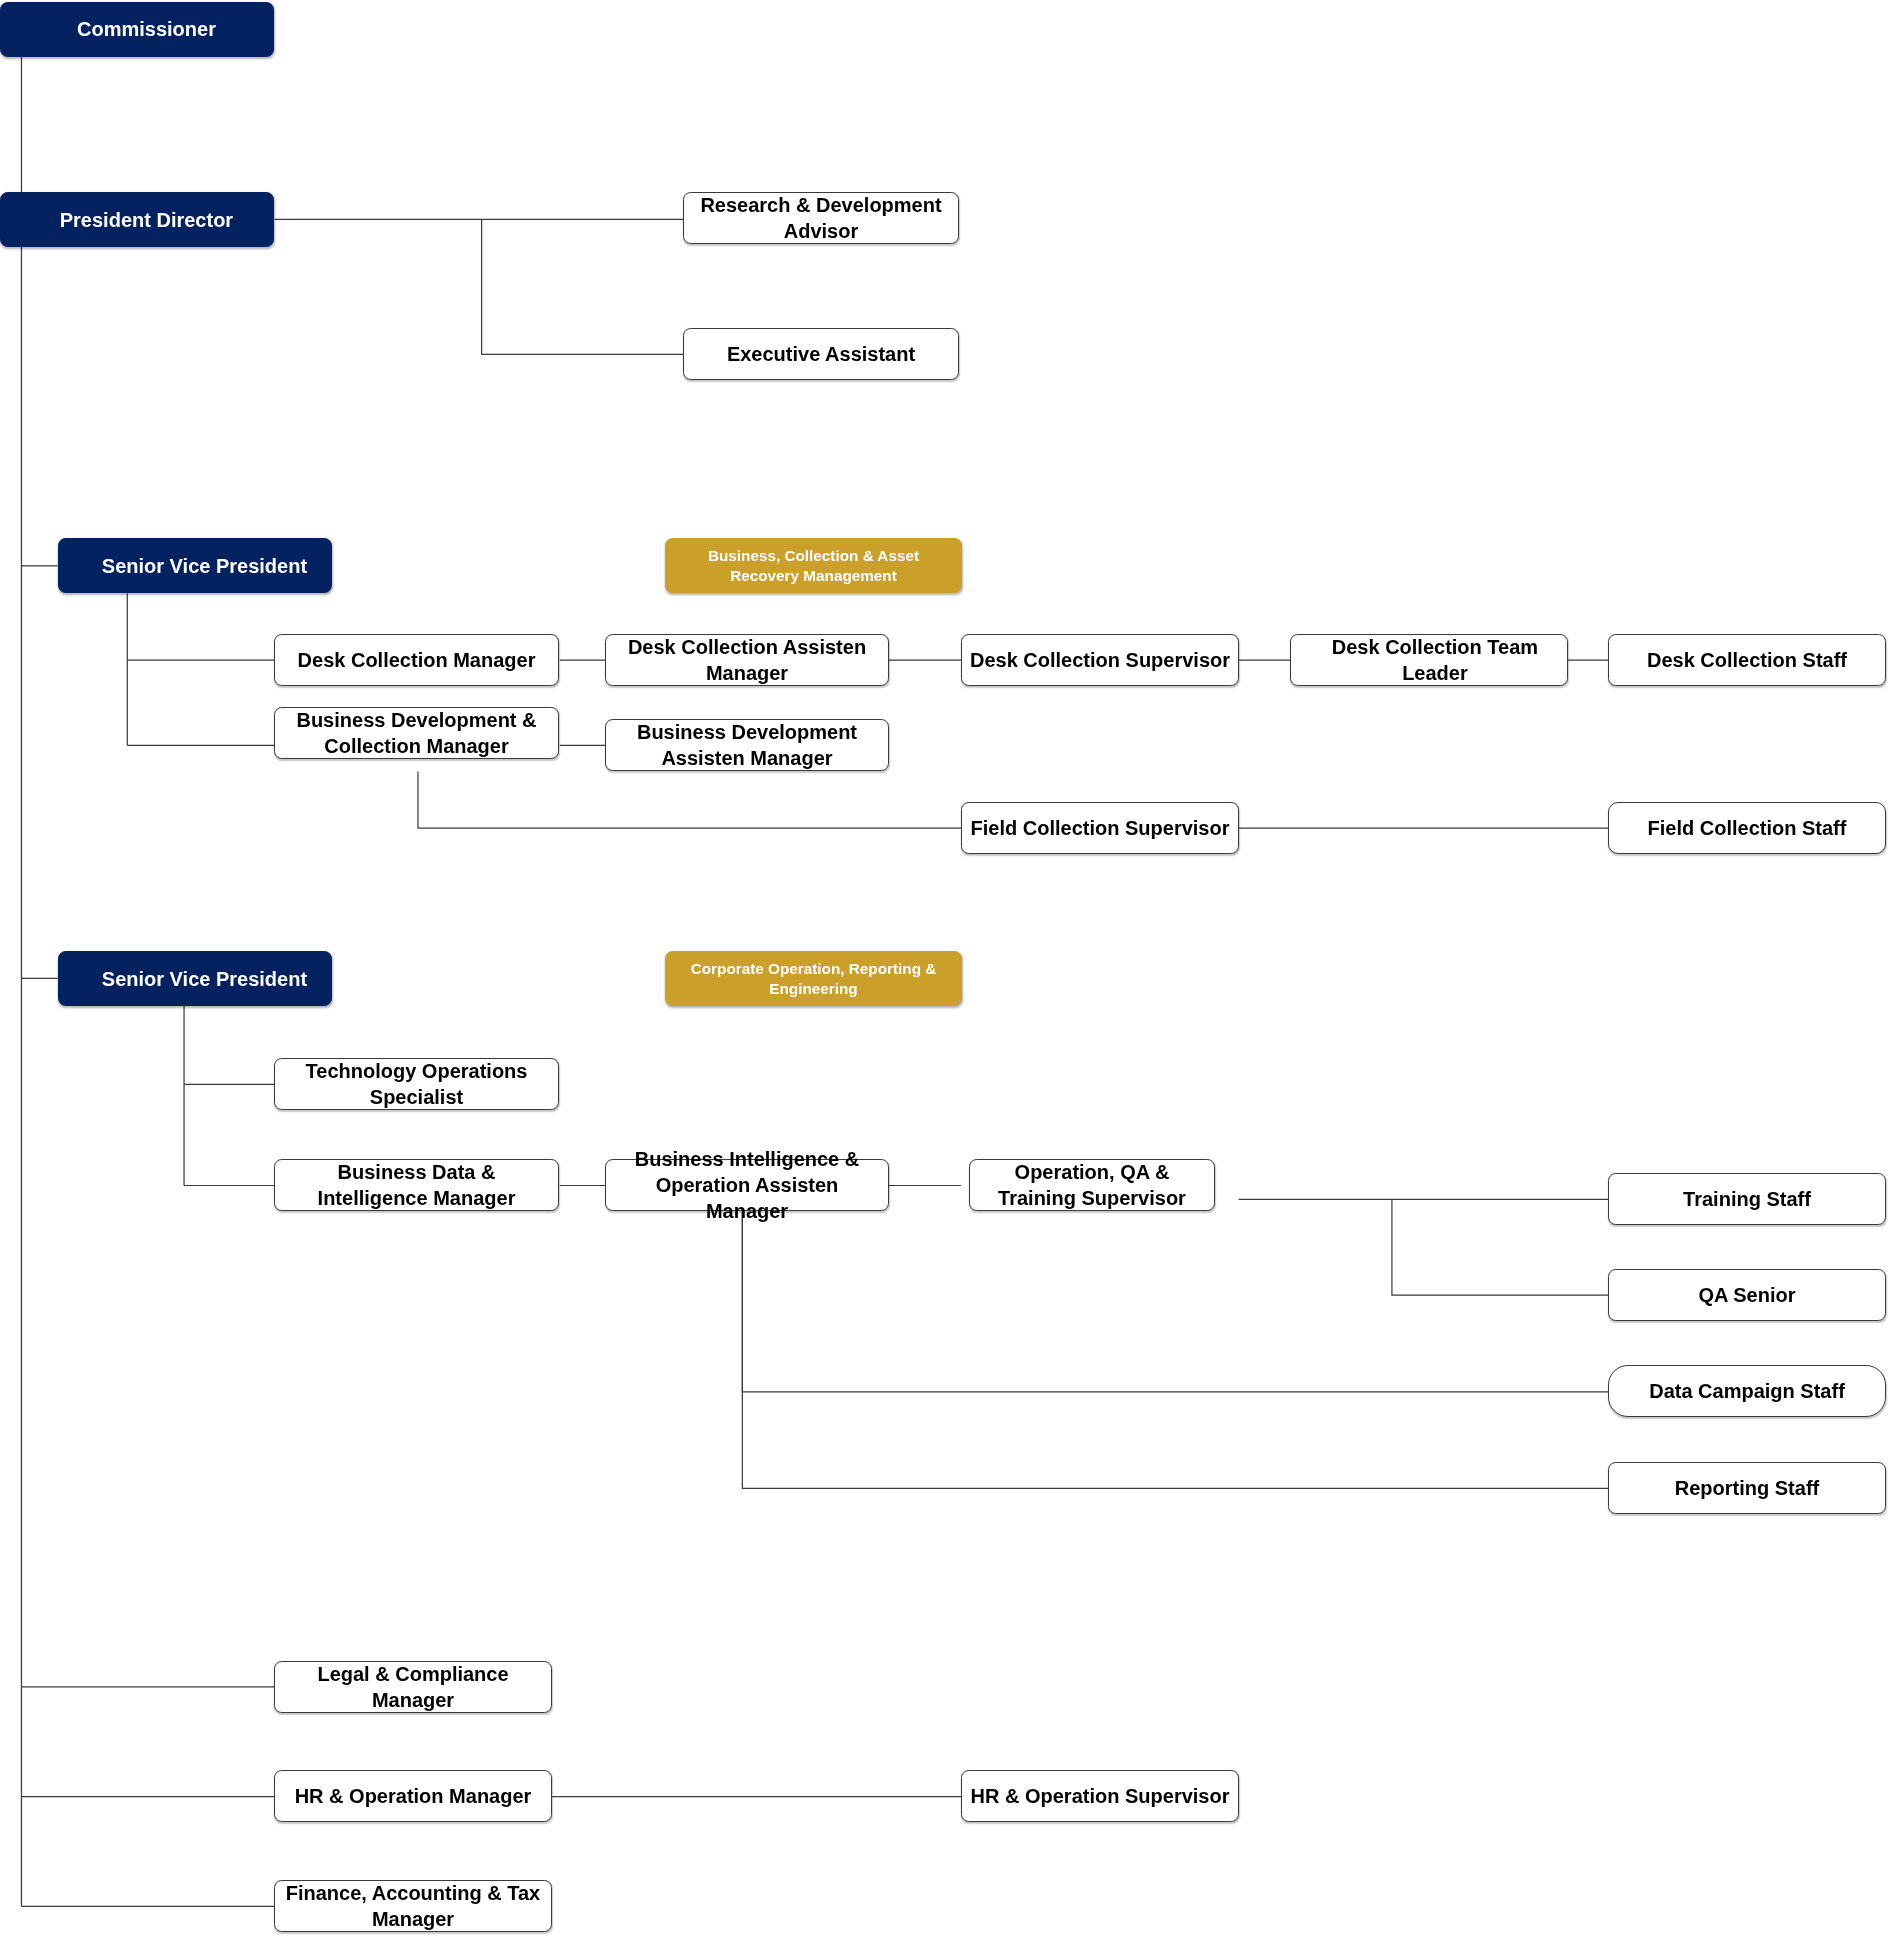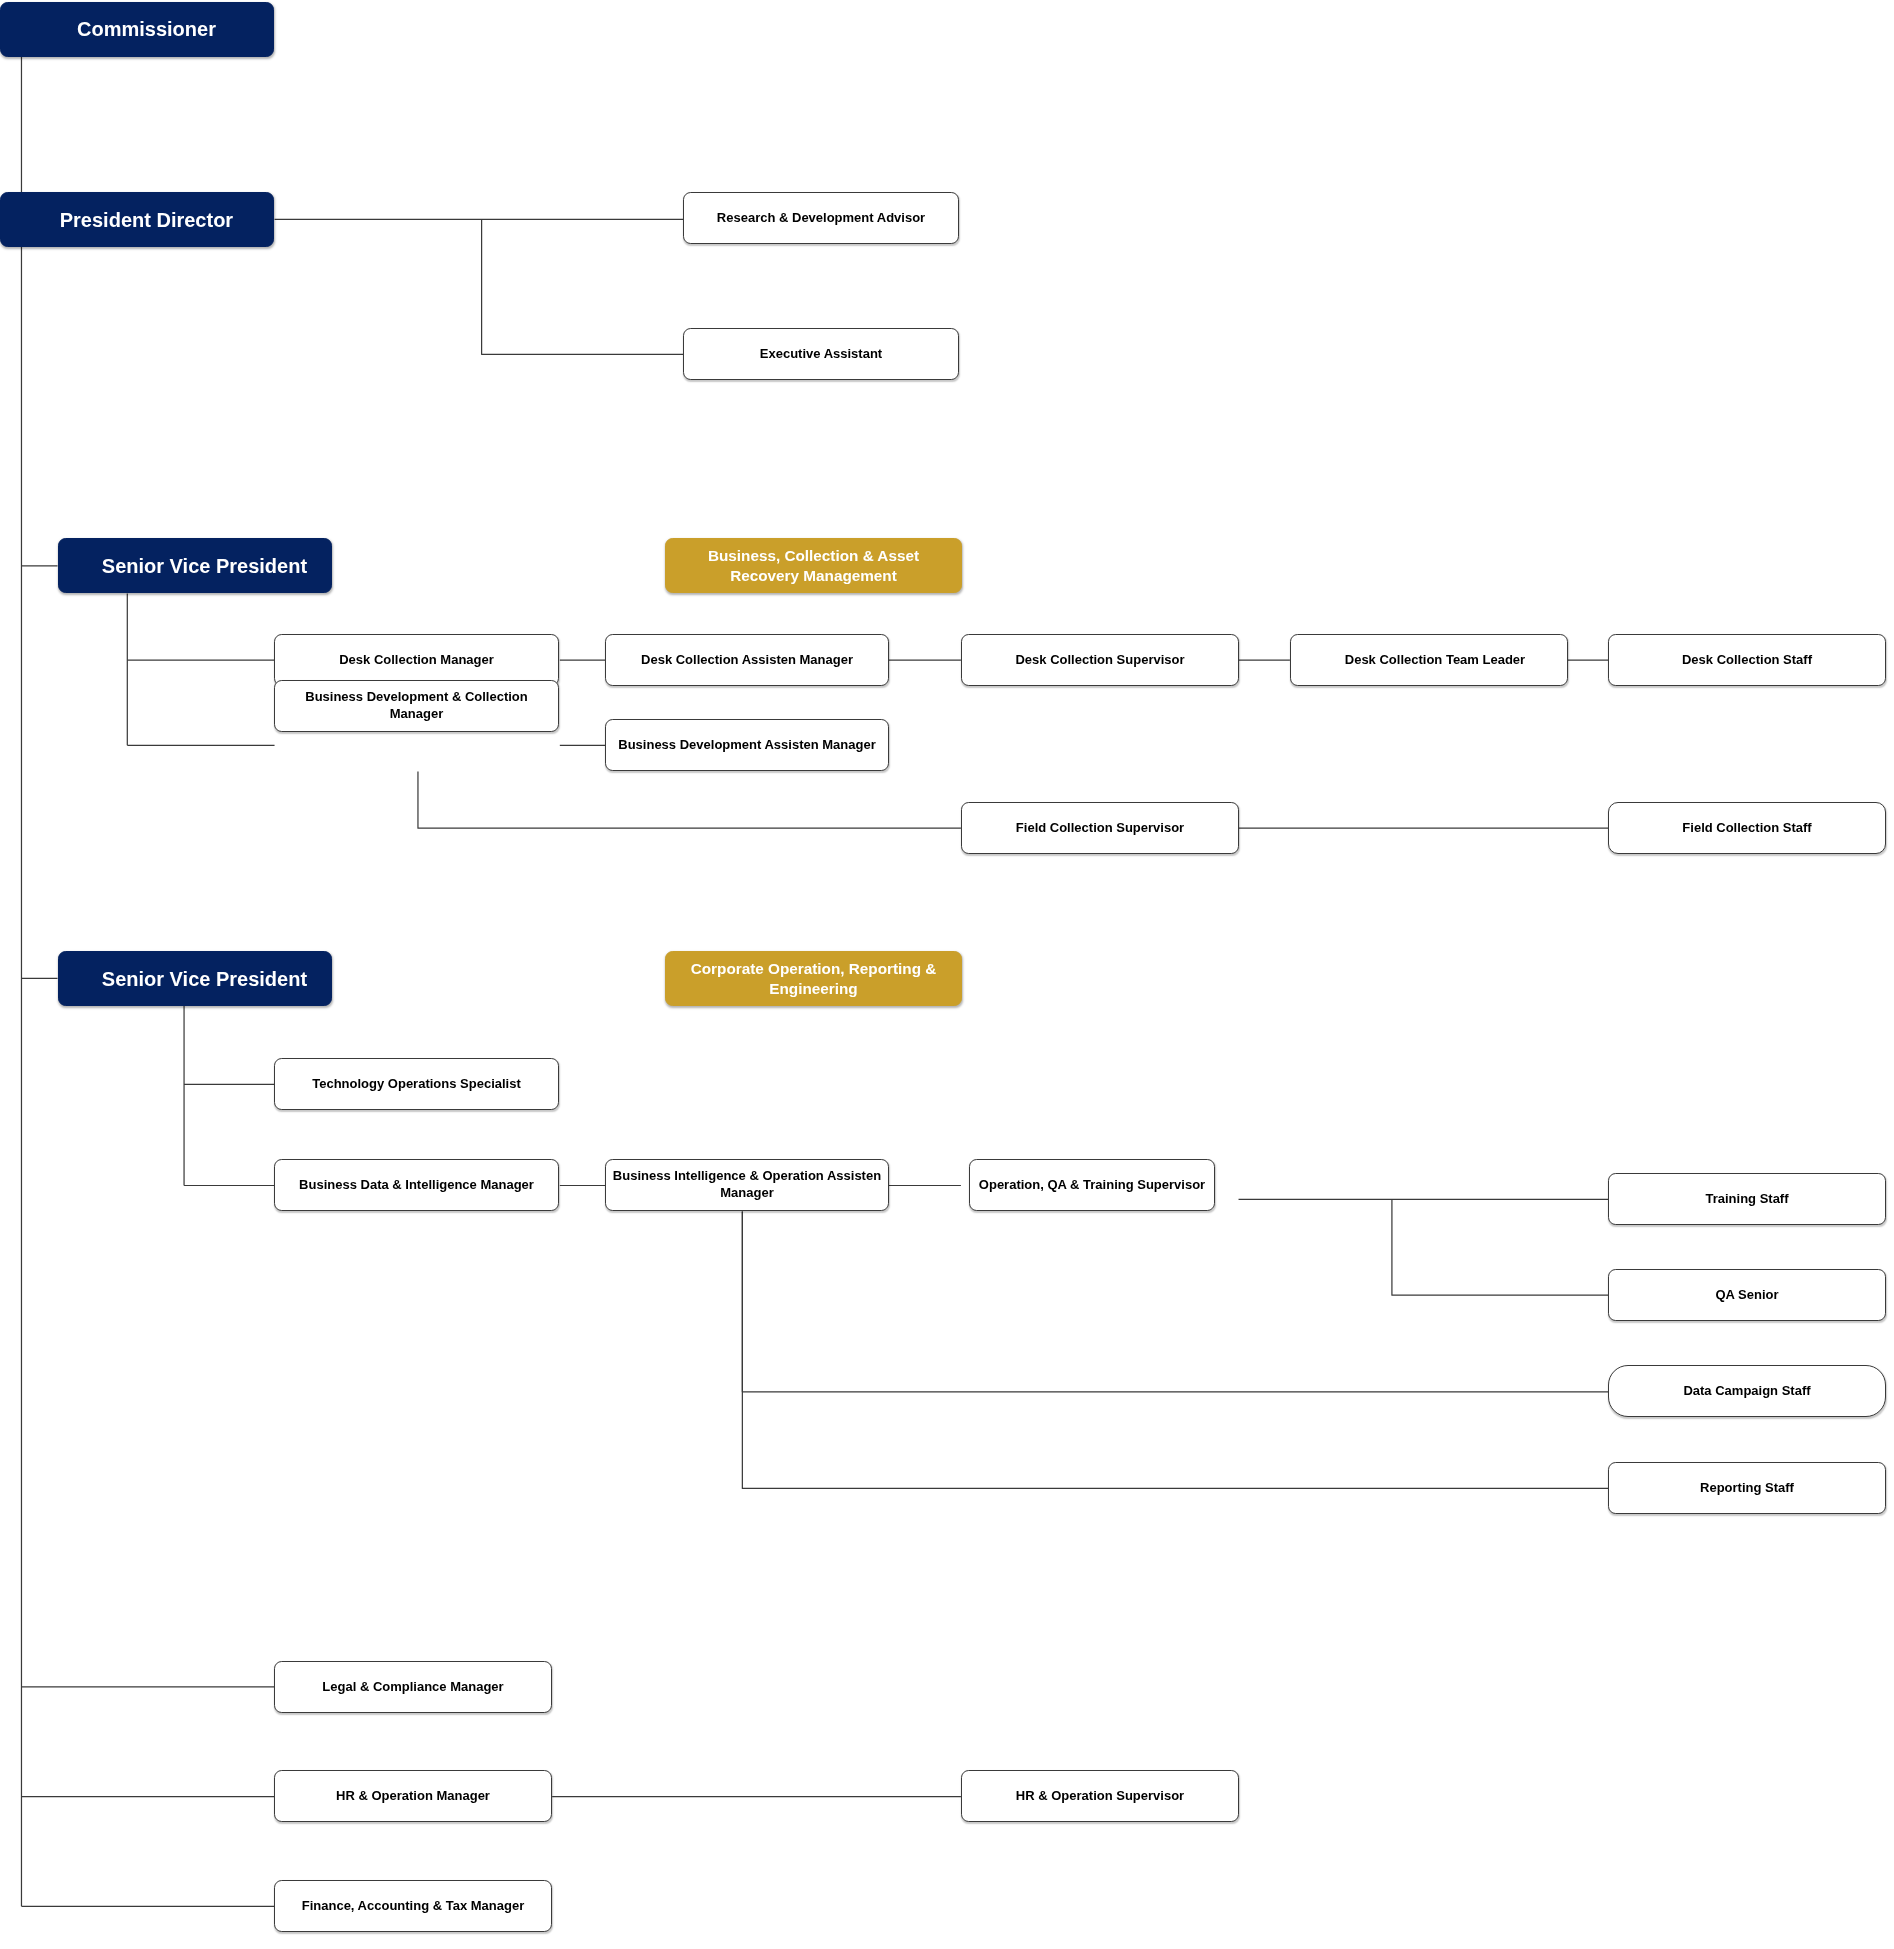--- a/index.html
+++ b/index.html
@@ -50,21 +50,21 @@
     color: #ffffff;
     font-weight: bold;
     font-size: 15.3px;
     box-shadow: 0.8px 1.5px 2.3px rgba(0,0,0,0.30);
   }
   .node.plain {
     background: #ffffff;
     border: 0.8px solid #3a3a3a;
     color: #000000;
     font-weight: bold;
-    font-size: 13px;
+    font-size: 20px;
     box-shadow: 0.8px 1.5px 1.5px rgba(0,0,0,0.22);
   }
   .node span {
     display: block;
   }
 </style>
 </head>
 <body>
 
 <div id="chart">
@@ -126,21 +126,21 @@
       </div>
       <div class="node plain" style="left: 961px; top: 634px; width: 278px; height: 52px;">
         <span>Desk Collection Supervisor</span>
       </div>
       <div class="node plain" style="left: 1290px; top: 634px; width: 278px; height: 52px; padding-left: 18px;">
         <span>Desk Collection Team Leader</span>
       </div>
       <div class="node plain" style="left: 1608px; top: 634px; width: 278px; height: 52px;">
         <span>Desk Collection Staff</span>
       </div>
-      <div class="node plain" style="left: 274px; top: 680px; width: 285px; height: 52px;">
+      <div class="node plain" style="left: 274px; top: 707px; width: 285px; height: 52px;">
         <span>Business Development &amp; Collection Manager</span>
       </div>
       <div class="node plain" style="left: 605px; top: 719px; width: 284px; height: 52px;">
         <span>Business Development Assisten Manager</span>
       </div>
       <div class="node plain" style="left: 961px; top: 802px; width: 278px; height: 52px;">
         <span>Field Collection Supervisor</span>
       </div>
       <div class="node plain" style="left: 1608px; top: 802px; width: 278px; height: 52px; border-radius: 10px;">
         <span>Field Collection Staff</span>

